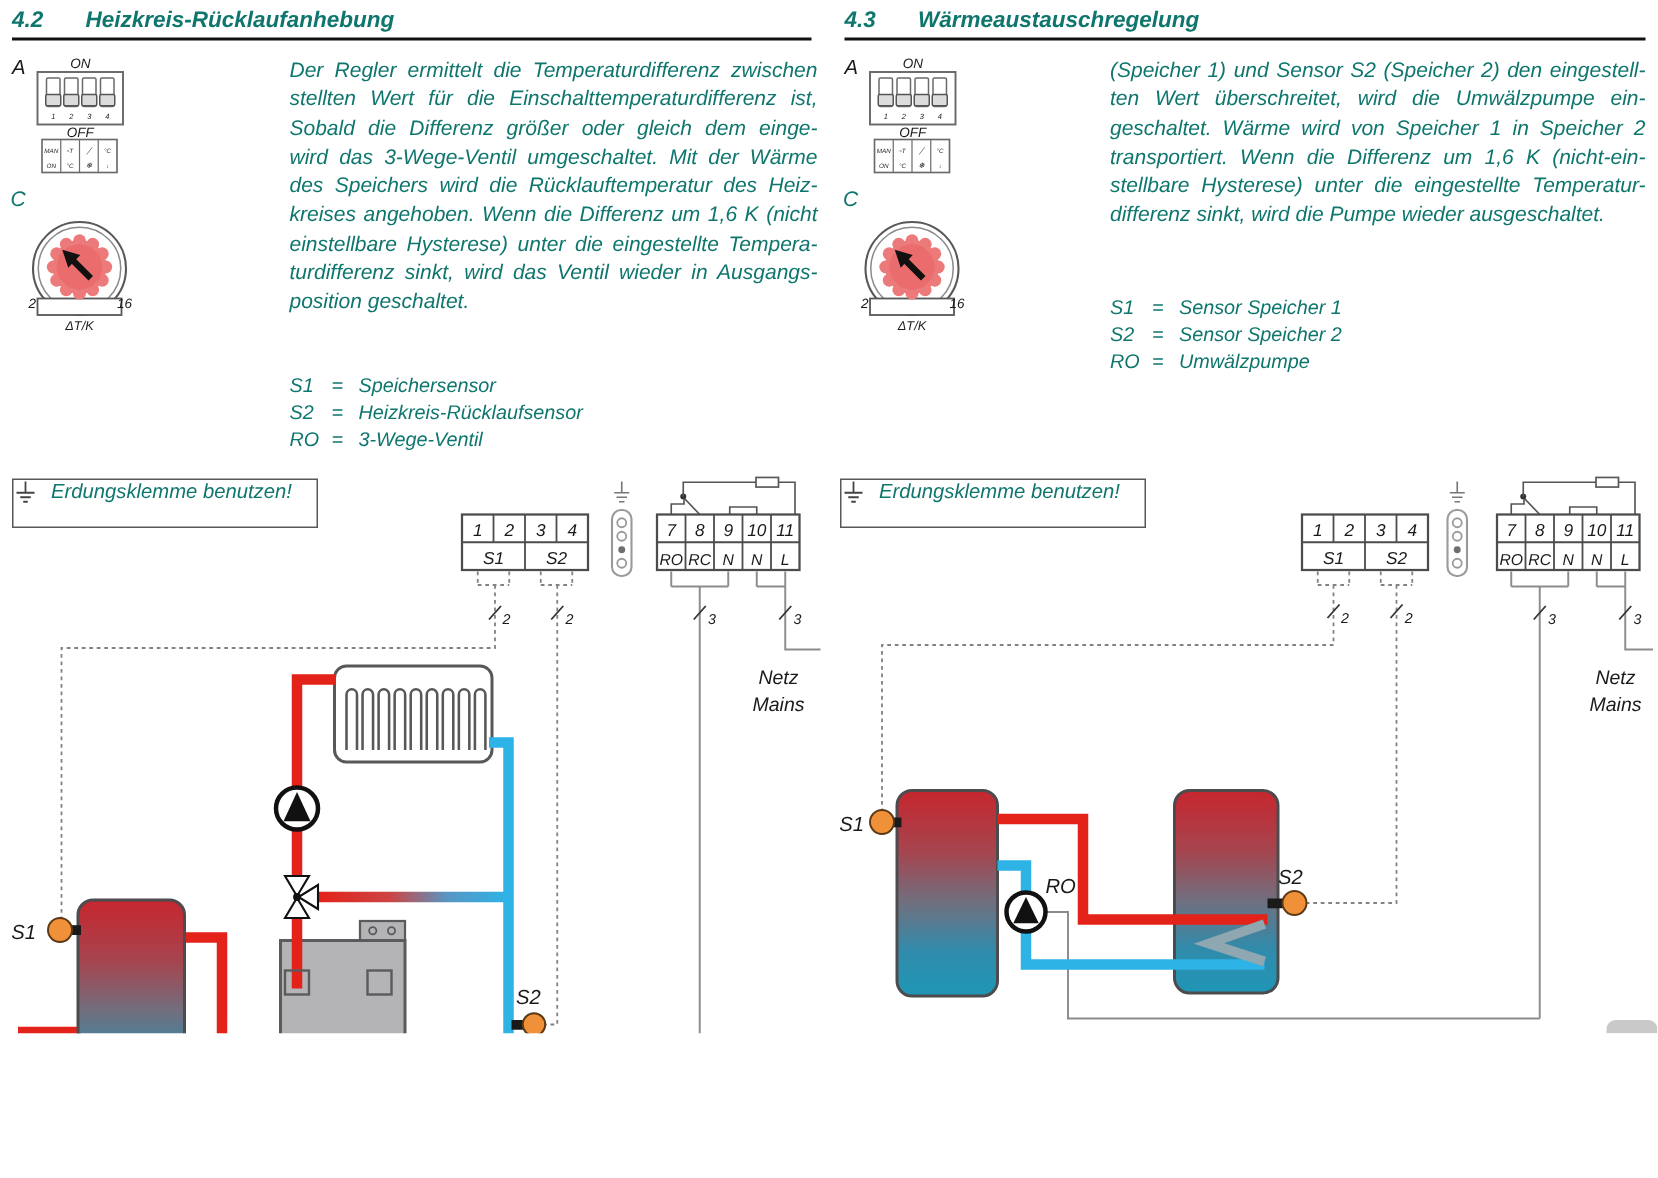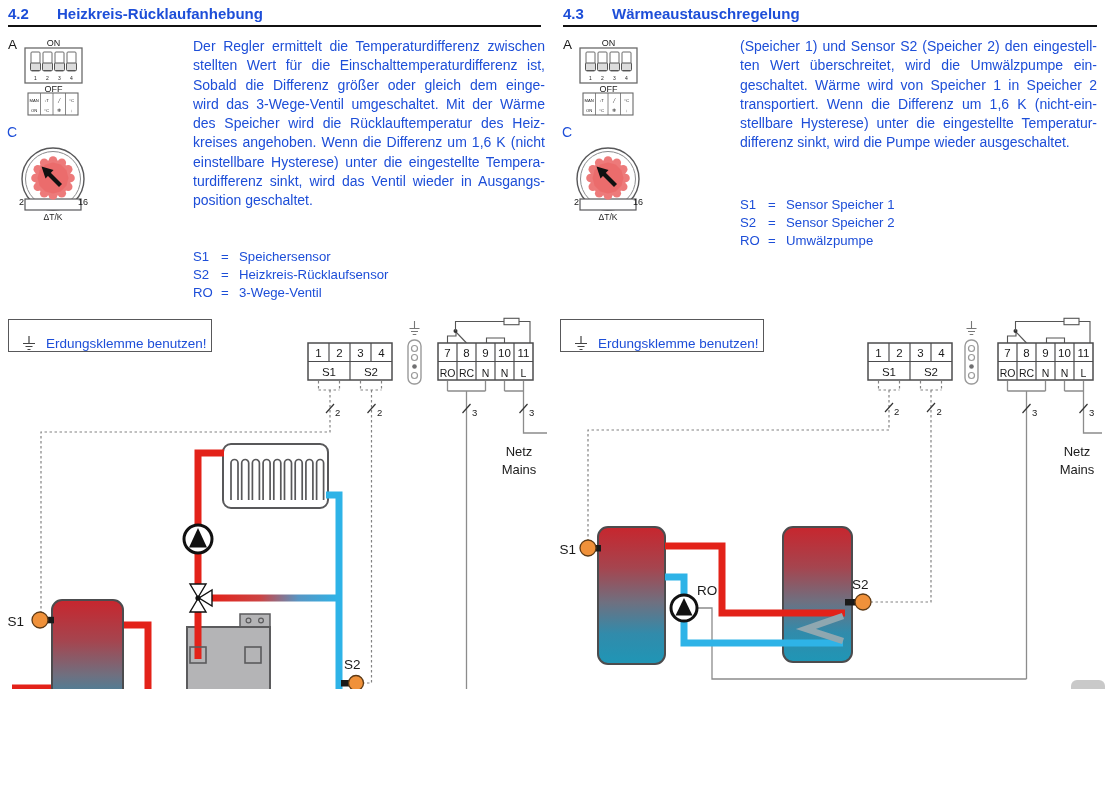--- a/index.html
+++ b/index.html
@@ -1,30 +1,30 @@
 <!DOCTYPE html>
 <html><head>
 <meta charset="utf-8">
 <style>
   html,body{margin:0;padding:0;background:#fff;}
   #page{position:relative;width:1105px;height:689px;background:#fff;overflow:hidden;
-        font-family:"Liberation Sans",sans-serif;color:#1d4ed8;}
+        font-family:"Liberation Sans",sans-serif;color:#0f766e;font-style:italic;}
   .abs{position:absolute;}
   .h{position:absolute;top:5px;font-size:15px;font-weight:bold;white-space:nowrap;}
   .hn{display:inline-block;width:49px;}
   .rule{position:absolute;top:25px;height:2.4px;background:#111;}
   .body-block{position:absolute;top:37px;font-size:14px;line-height:19.3px;}
   .bl{text-align:justify;text-align-last:justify;}
   .bl.last{text-align-last:left;}
   .defs{position:absolute;font-size:13.2px;line-height:18px;}
   .defrow{display:flex;}
   .defrow .t{width:28px;}
   .defrow .e{width:18px;}
   .gbox{position:absolute;top:319px;width:204px;height:33px;border:1.3px solid #58585a;
-        display:flex;align-items:flex-end;gap:9px;padding-left:12px;box-sizing:border-box;
+        display:flex;align-items:flex-start;gap:9px;box-sizing:border-box;
         font-size:13.5px;background:#fff;}
   .clabel{position:absolute;font-size:14px;}
   svg text{font-family:"Liberation Sans",sans-serif;fill:#1a1a1a;}
   .pr{stroke:#e32219;stroke-width:7;fill:none;}
   .pb{stroke:#2eb3e7;stroke-width:7;fill:none;}
   .dw{stroke:#828282;stroke-width:1.2;stroke-dasharray:2.5 2.5;fill:none;}
   .mw{stroke:#8c8c8c;stroke-width:1.3;fill:none;}
   .rw{stroke:#555;stroke-width:1.1;fill:none;}
   .blk{fill:#fff;stroke:#4c4c4e;stroke-width:1.5;}
   .bln{stroke:#4c4c4e;stroke-width:1.2;}
@@ -42,21 +42,21 @@
   <div class="h" style="left:8px">
     <span class="hn">4.2</span><span class="ht">Heizkreis-Rücklaufanhebung</span>
   </div>
   <div class="rule" style="left:8px;width:533px"></div>
 
   <div class="body-block" style="left:193px;width:352px">
     <div class="bl">Der Regler ermittelt die Temperaturdifferenz zwischen</div>
     <div class="bl">stellten Wert für die Einschalttemperaturdifferenz ist,</div>
     <div class="bl">Sobald die Differenz größer oder gleich dem einge-</div>
     <div class="bl">wird das 3-Wege-Ventil umgeschaltet. Mit der Wärme</div>
-    <div class="bl">des Speicher wird die Rücklauftemperatur des Heiz-</div>
+    <div class="bl">des Speichers wird die Rücklauftemperatur des Heiz-</div>
     <div class="bl">kreises angehoben. Wenn die Differenz um 1,6 K (nicht</div>
     <div class="bl">einstellbare Hysterese) unter die eingestellte Tempera-</div>
     <div class="bl">turdifferenz sinkt, wird das Ventil wieder in Ausgangs-</div>
     <div class="bl last">position geschaltet.</div>
   </div>
 
   <div class="defs" style="left:193px;top:248px">
     <div class="defrow">
         <span class="t">S1</span>
         <span class="e">=</span>

